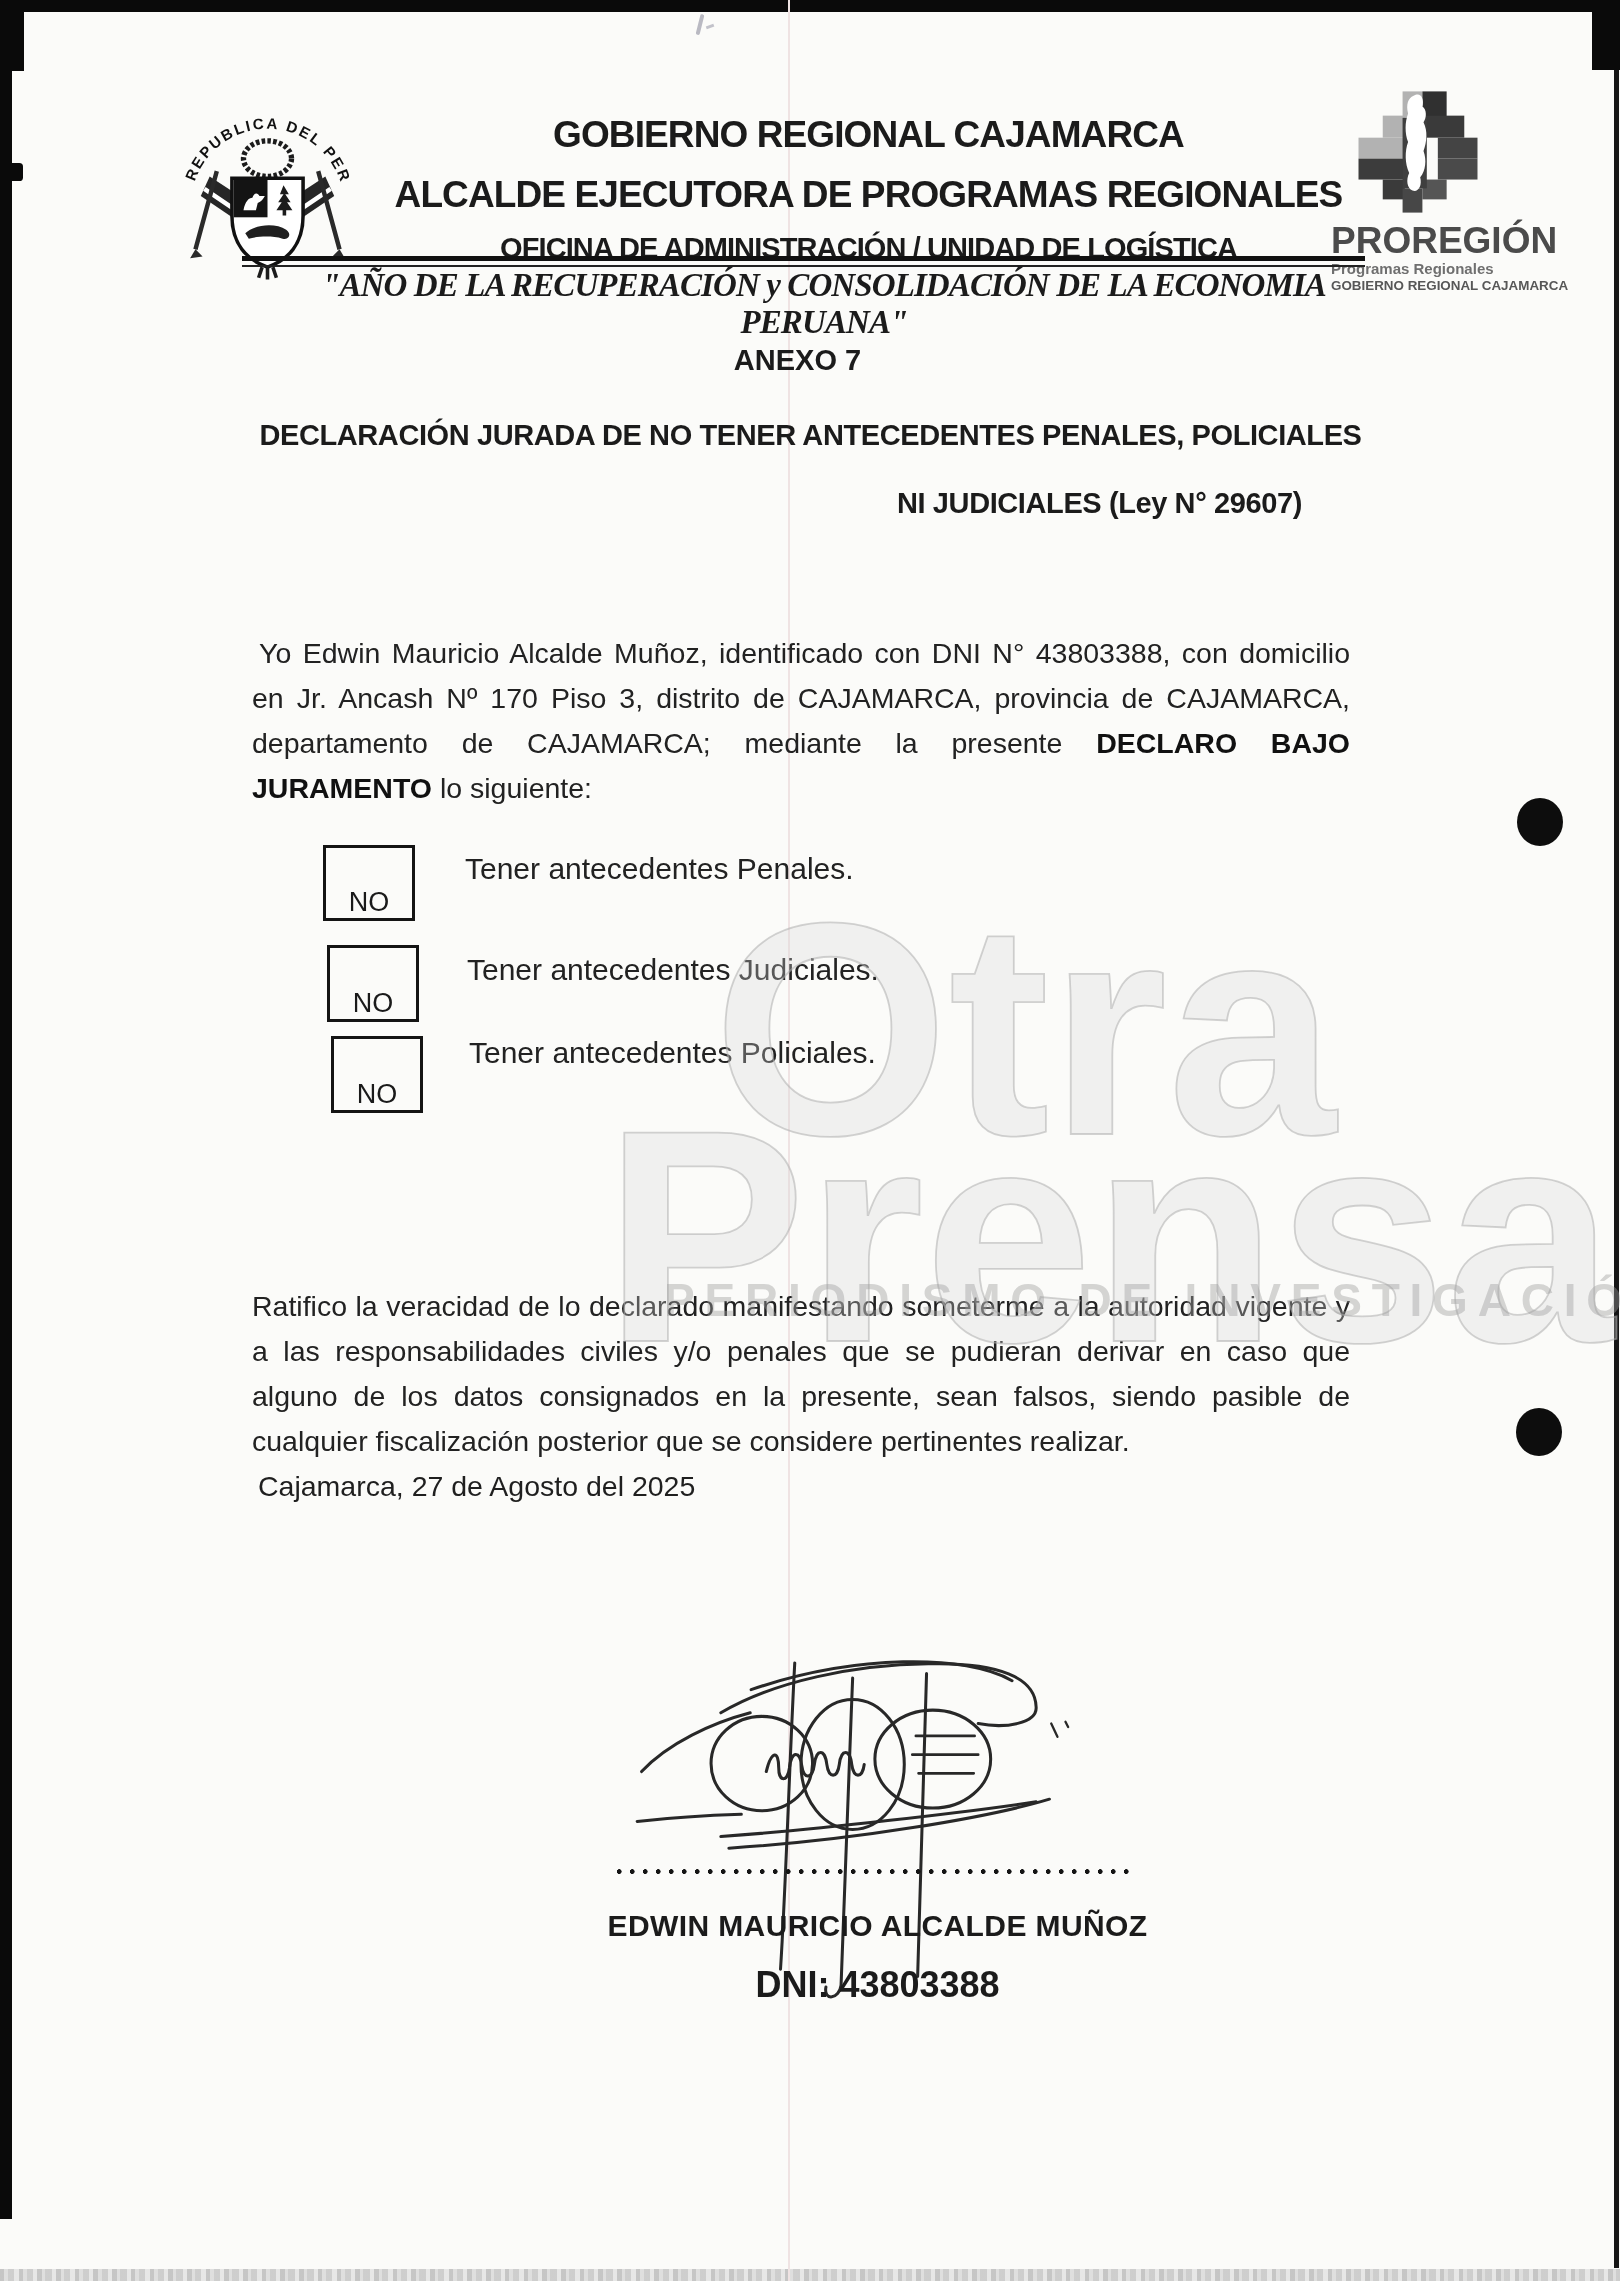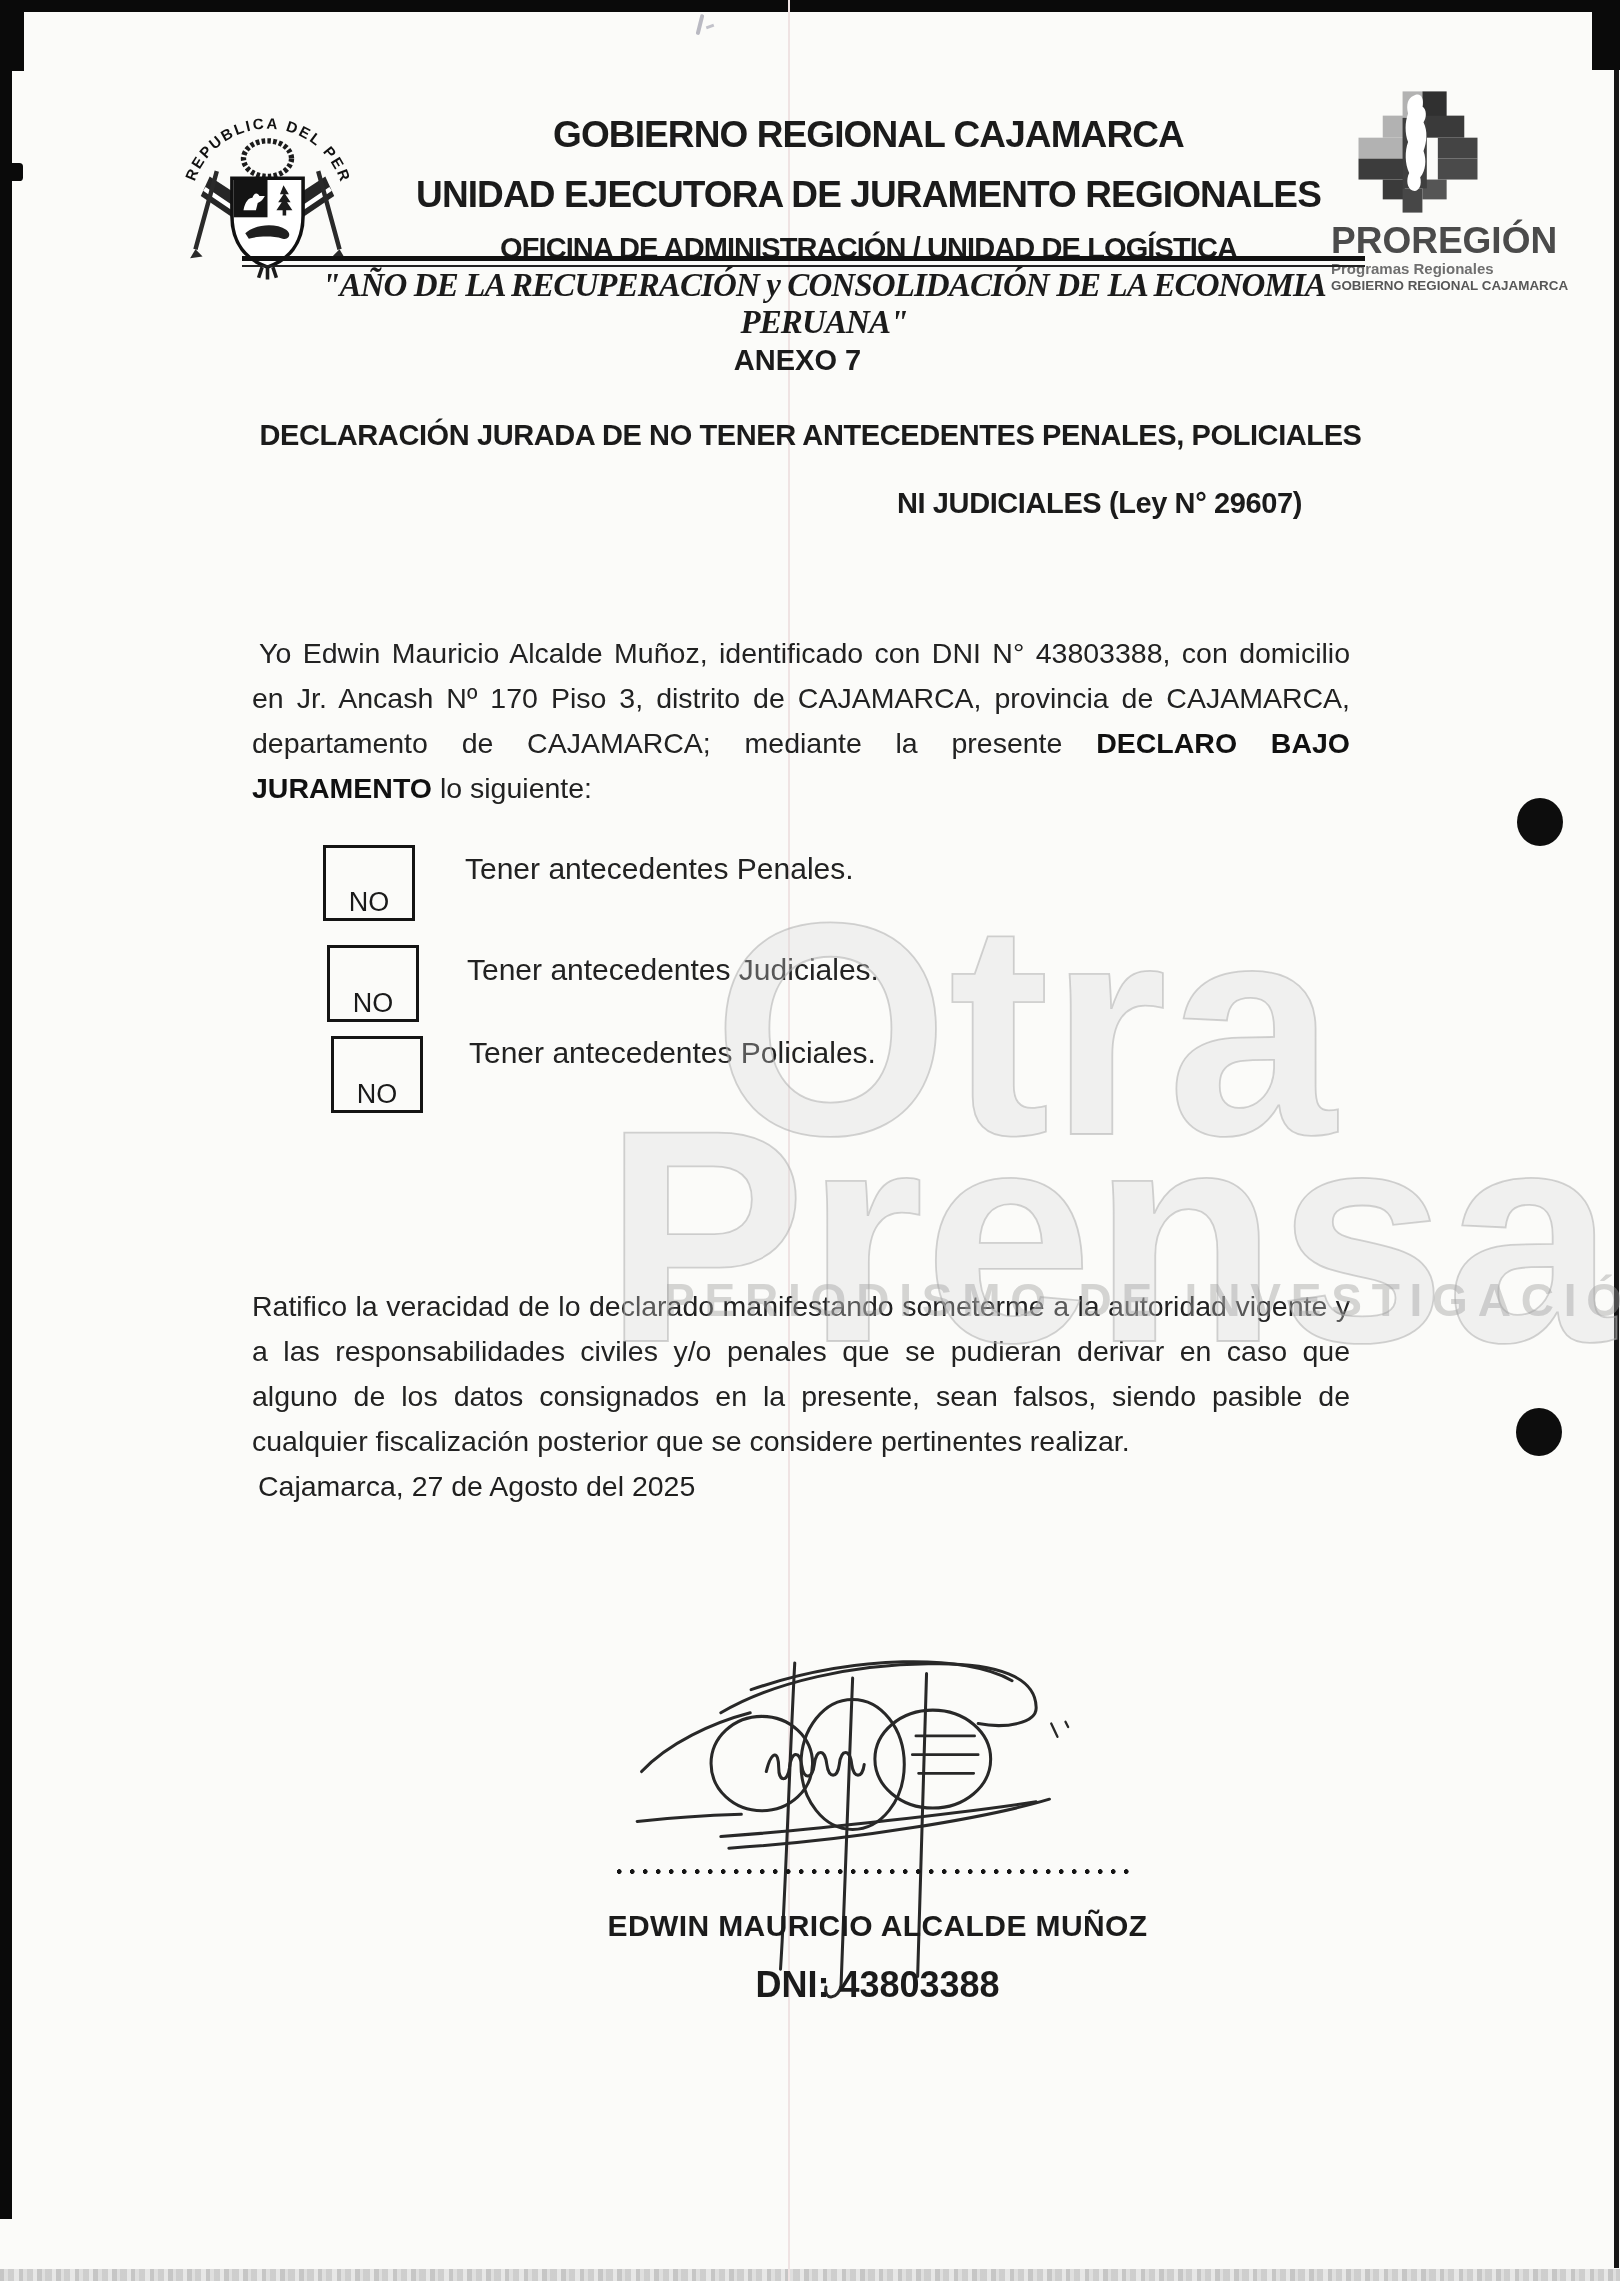--- a/index.html
+++ b/index.html
@@ -118,21 +118,21 @@
     <rect x="57" y="102" width="38" height="42" fill="#141414"></rect>
     <path d="M68,136 c2,-10 6,-14 10,-14 c2,-6 6,-6 8,-2 l6,0 c-2,4 -4,6 -8,8 l-2,8 Z" fill="#fff"></path>
     <path d="M113,108 l6,10 l-4,0 l6,9 l-4,0 l6,9 l-18,0 l6,-9 l-4,0 l6,-9 l-4,0 Z" fill="#1c1c1c"></path>
     <rect x="112" y="134" width="4" height="8" fill="#1c1c1c"></rect>
     <path d="M70,162 c10,-10 34,-12 46,-4 c6,4 4,12 -4,10 c-14,-4 -30,-2 -38,0 Z" fill="#1f1f1f"></path>
     <path d="M95,200 v14 M89,200 l-4,12 M101,200 l4,12" stroke="#1c1c1c" stroke-width="4"></path>
   </svg>
 
   <div class="abs header-text">
     <div class="h-org">GOBIERNO REGIONAL CAJAMARCA</div>
-    <div class="h-unit">UNIDAD EJECUTORA DE JURAMENTO REGIONALES</div>
+    <div class="h-unit">ALCALDE EJECUTORA DE PROGRAMAS REGIONALES</div>
     <div class="h-office">OFICINA DE ADMINISTRACIÓN / UNIDAD DE LOGÍSTICA</div>
   </div>
 
   <div class="abs logo-block">
     <svg class="logo-cross" width="134" height="130" viewBox="0 0 120 118">
       <rect x="46" y="4" width="18" height="24" fill="#b2b2b2"></rect>
       <rect x="64" y="4" width="22" height="24" fill="#303030"></rect>
       <rect x="28" y="26" width="20" height="20" fill="#b2b2b2"></rect>
       <rect x="64" y="26" width="38" height="20" fill="#3a3a3a"></rect>
       <rect x="6" y="46" width="42" height="19" fill="#b2b2b2"></rect>

